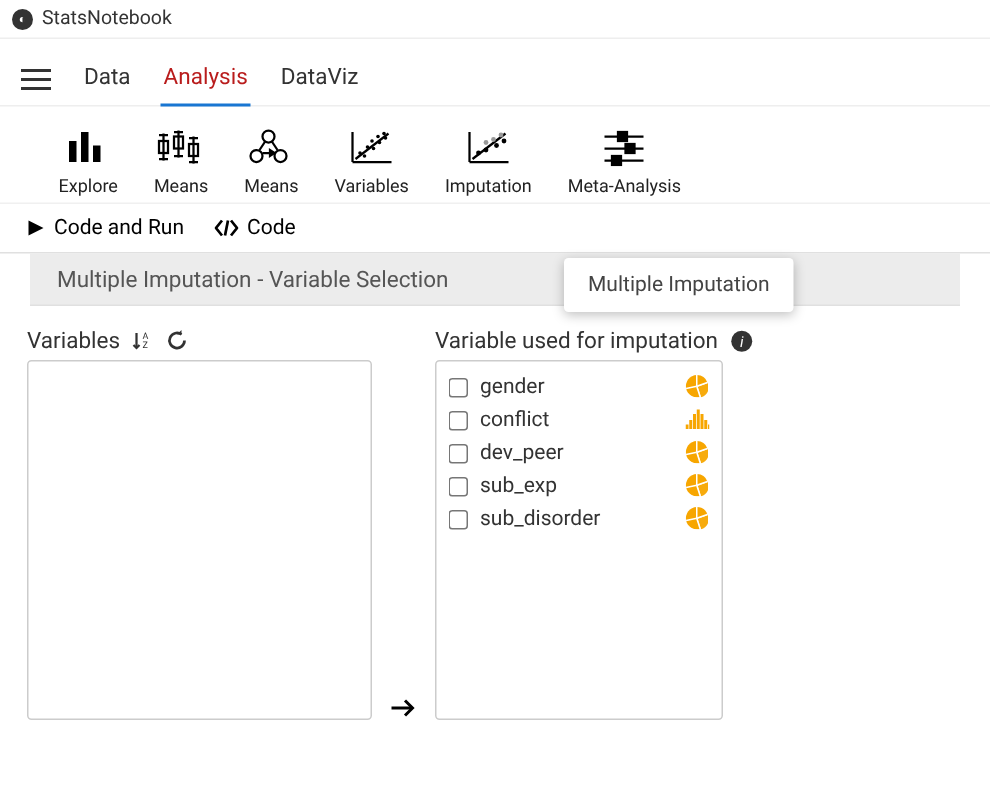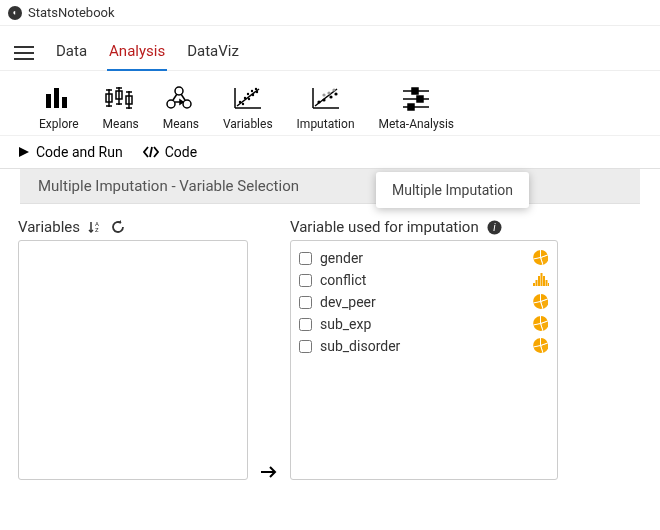--- a/index.html
+++ b/index.html
@@ -22,21 +22,21 @@
 
 .coderow { display: flex; align-items: center; gap: 20px; padding: 8px 18px; border-bottom: 1px solid #e0e0e0; border-top: 1px solid #f0f0f0; margin-top: 0; font-size: 14px; }
 .coderow .btn { display: flex; align-items: center; gap: 6px; cursor: pointer; }
 
 .panel-title { background: #ececec; border-bottom: 1px solid #e0e0e0; padding: 8px 18px; font-size: 15px; color: #555; margin: 0 20px; }
 
 .panel-body { display: flex; padding: 14px 18px; gap: 12px; align-items: flex-end; }
 .col { display: flex; flex-direction: column; }
 .col-header { display: flex; align-items: center; gap: 8px; font-size: 15px; color: #333; padding-bottom: 4px; }
 .listbox { border: 1px solid #ccc; border-radius: 3px; flex: 1; min-height: 240px; width: 230px; padding: 6px 6px; font-size: 14px; color: #333; overflow: auto; }
-.listbox.right { width: 268px; }
+.listbox.right { width: 192px; }
 .row { display: flex; align-items: center; gap: 8px; padding: 3px 2px; }
 .row input[type=checkbox] { margin: 0; }
 .row .name { flex: 1; }
 .row .type-icon { width: 16px; height: 16px; }
 
 .arrow-col { display: flex; align-items: flex-start; padding-top: 28px; }
 
 .tooltip { position: absolute; top: 172px; left: 376px; background: #fff; border-radius: 3px; box-shadow: 0 2px 8px rgba(0,0,0,0.25); padding: 10px 16px; font-size: 14px; color: #444; }
 
 

